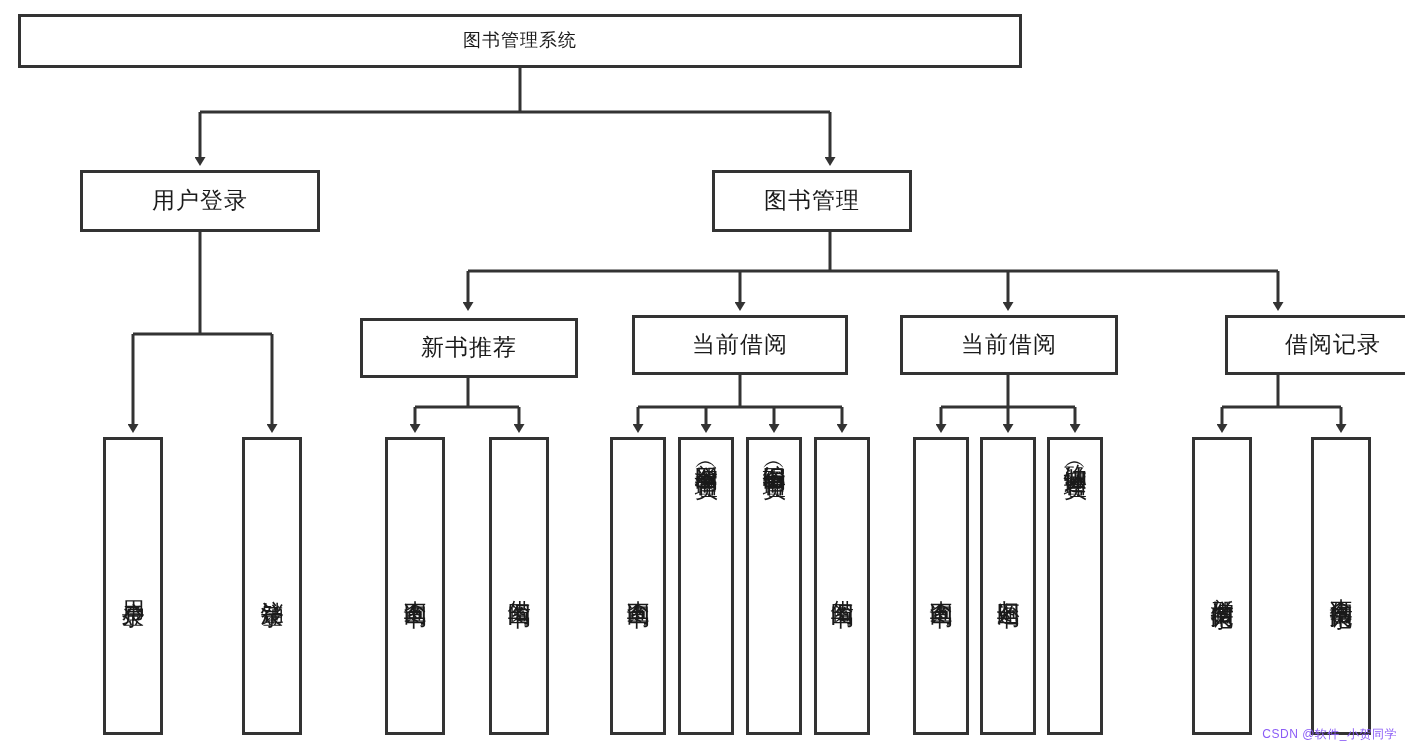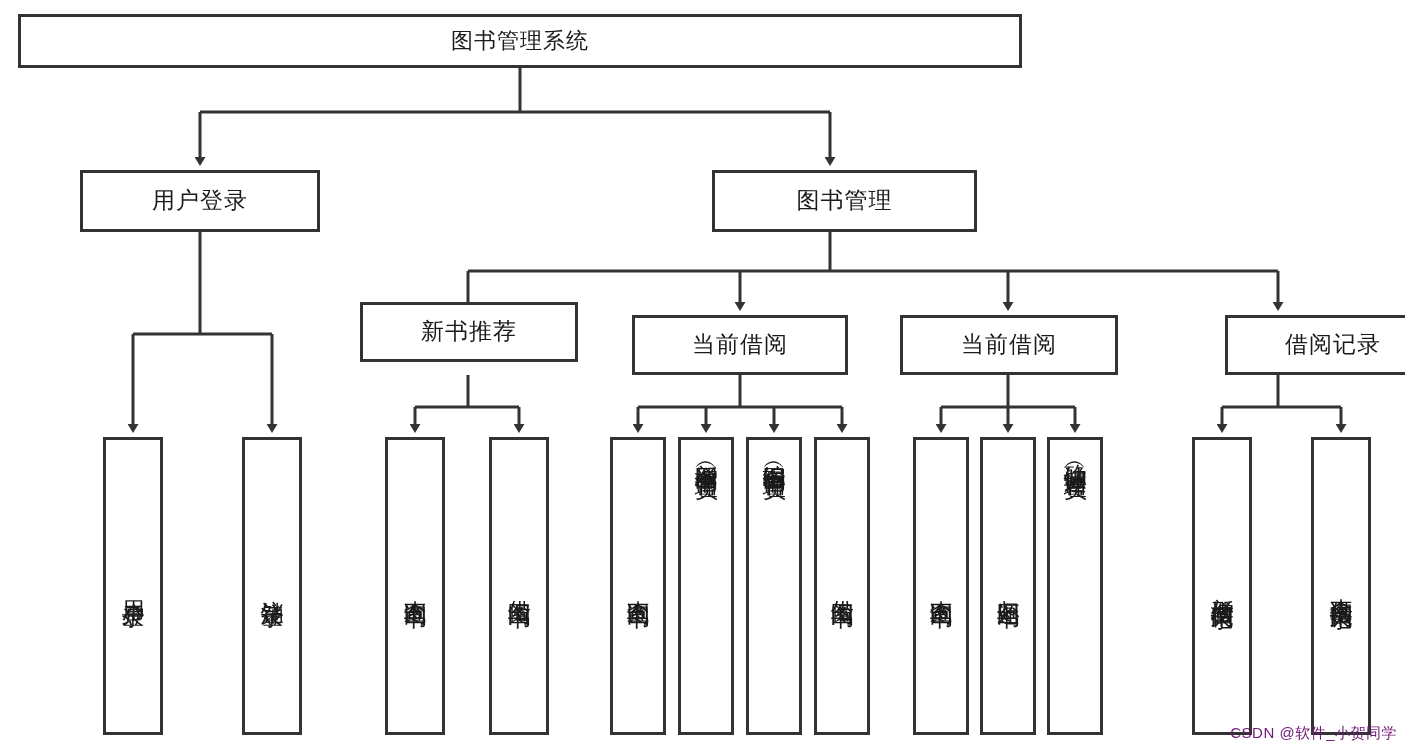--- a/index.html
+++ b/index.html
@@ -37,21 +37,21 @@
     justify-content: center;
     color: #1a1a1a;
   }
   .node.horizontal .node-label {
     font-size: 23px;
     line-height: 1.1;
     white-space: nowrap;
     letter-spacing: 1px;
   }
   .node.root .node-label {
-    font-size: 22px;
+    font-size: 18px;
   }
   .node.vertical {
     align-items: center;
     justify-content: center;
   }
   .node.vertical .node-label {
     writing-mode: vertical-rl;
     text-orientation: upright;
     font-size: 23px;
     line-height: 1.28;
@@ -60,22 +60,22 @@
     text-align: center;
   }
   .node.vertical.tall-text {
     align-items: flex-start;
     padding-top: 6px;
   }
   .watermark {
     position: absolute;
     right: 8px;
     bottom: 4px;
-    font-size: 15px;
-    color: #701a75;
+    font-size: 12px;
+    color: #8b5cf6;
     letter-spacing: 0.5px;
     white-space: nowrap;
     margin-left: 33px;
   }
 </style>
 </head>
 <body>
 
 <div id="diagram-root">
 
@@ -129,25 +129,25 @@
     </g>
   </svg>
 
   <div class="node horizontal root" style="left:18px; top:14px; width:1004px; height:54px;">
     <span class="node-label">图书管理系统</span>
   </div>
 
   <div class="node horizontal" style="left:80px; top:170px; width:240px; height:62px;">
     <span class="node-label">用户登录</span>
   </div>
-  <div class="node horizontal" style="left:712px; top:170px; width:265px; height:62px;">
+  <div class="node horizontal" style="left:712px; top:170px; width:200px; height:62px;">
     <span class="node-label">图书管理</span>
   </div>
 
-  <div class="node horizontal" style="left:360px; top:302px; width:218px; height:60px;">
+  <div class="node horizontal" style="left:360px; top:318px; width:218px; height:60px;">
     <span class="node-label">新书推荐</span>
   </div>
   <div class="node horizontal" style="left:632px; top:315px; width:216px; height:60px;">
     <span class="node-label">当前借阅</span>
   </div>
   <div class="node horizontal" style="left:900px; top:315px; width:218px; height:60px;justify-content:center;">
     <span class="node-label">当前借阅</span>
   </div>
   <div class="node horizontal" style="left:1200px; top:315px; width:216px; height:60px;margin-left:25px;">
     <span class="node-label">借阅记录</span>

